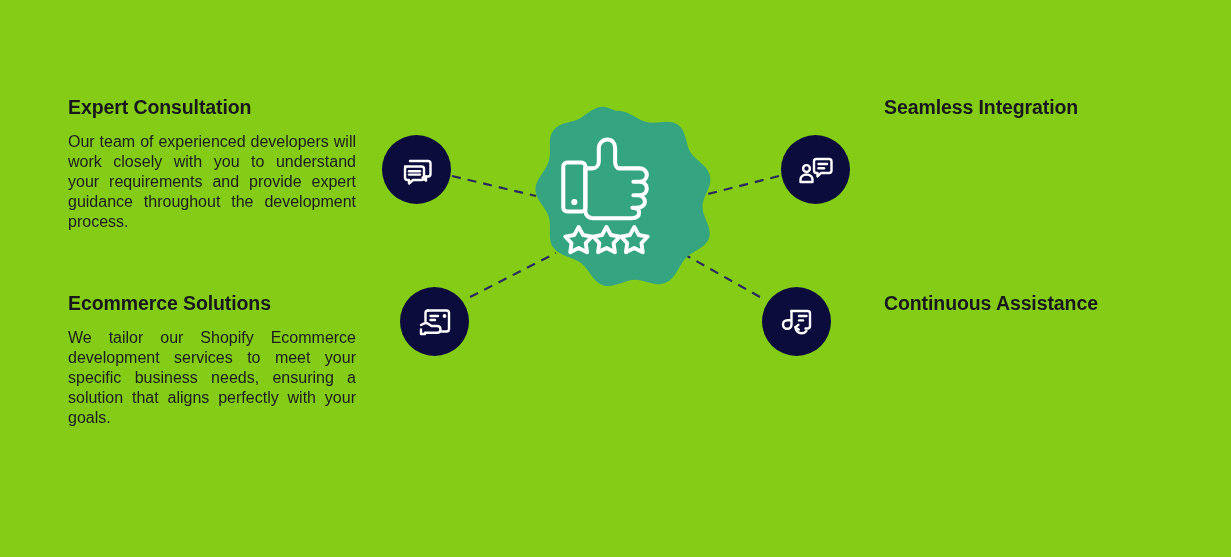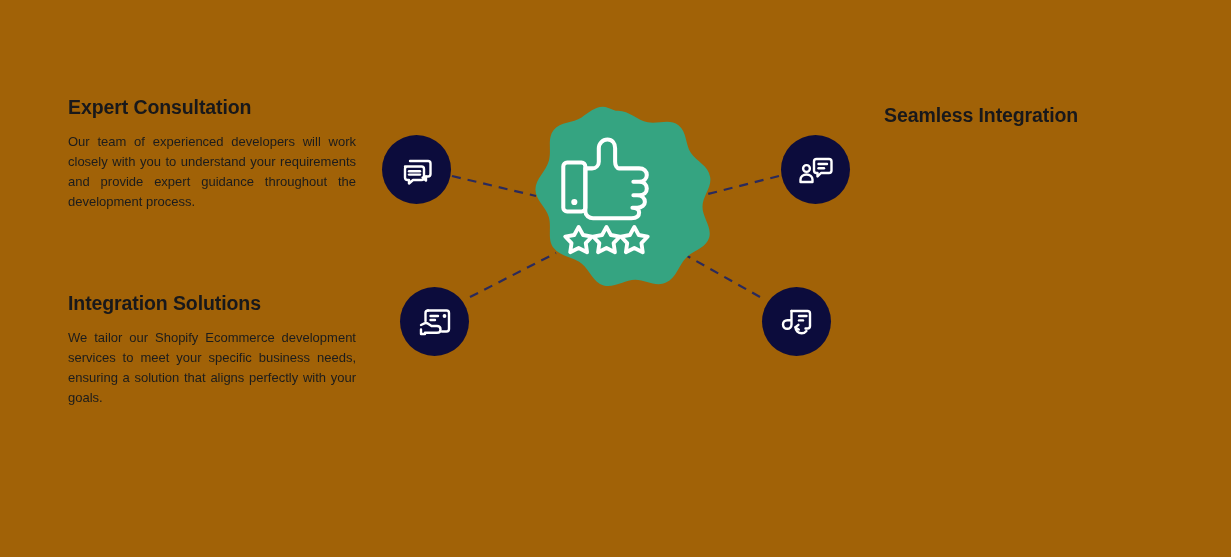--- a/index.html
+++ b/index.html
@@ -10,21 +10,21 @@
     height: 557px;
     background: #ffffff;
     font-family: "Liberation Sans", sans-serif;
     overflow: hidden;
   }
 
   .canvas {
     position: relative;
     width: 1231px;
     height: 557px;
-    background: #a16207;
+    background: #84cc16;
   }
 
   
   .connectors {
     position: absolute;
     left: 0; top: 0;
     width: 1231px;
     height: 557px;
     pointer-events: none;
   }
@@ -65,30 +65,30 @@
   .block h3 {
     font-size: 19.5px;
     font-weight: bold;
     color: #18181B;
     letter-spacing: -0.1px;
     line-height: 1.2;
     margin-bottom: 13px;
     white-space: nowrap;
   }
   .block p {
-    font-size: 13px;
+    font-size: 16px;
     line-height: 20px;
     color: #1C1C1C;
     text-align: justify;
     text-justify: inter-word;
   }
 
   .block-tl { left: 68px;  top: 96px;  }
   .block-bl { left: 68px;  top: 292px; }
-  .block-tr { left: 884px; top: 104px;  }
+  .block-tr { left: 884px; top: 96px;  }
   .block-br { left: 884px; top: 292px; }
 
   .block-tr p, .block-br p { text-align: justify; }
 </style>
 </head>
 <body>
 
 <div class="canvas">
 
   <svg class="connectors" viewBox="0 0 1231 557" xmlns="http://www.w3.org/2000/svg">
@@ -227,24 +227,25 @@
       </g>
     </svg>
   </div>
 
   <div class="block block-tl">
     <h3>Expert Consultation</h3>
     <p>Our team of experienced developers will work closely with you to understand your requirements and provide expert guidance throughout the development process.</p>
   </div>
 
   <div class="block block-bl">
-    <h3>Integration Solutions</h3>
+    <h3>Ecommerce Solutions</h3>
     <p>We tailor our Shopify Ecommerce development services to meet your specific business needs, ensuring a solution that aligns perfectly with your goals.</p>
   </div>
 
   <div class="block block-tr">
     <h3>Seamless Integration</h3>
   </div>
 
   <div class="block block-br">
+    <h3>Continuous Assistance</h3>
   </div>
 
 </div>
 
 </body></html>

